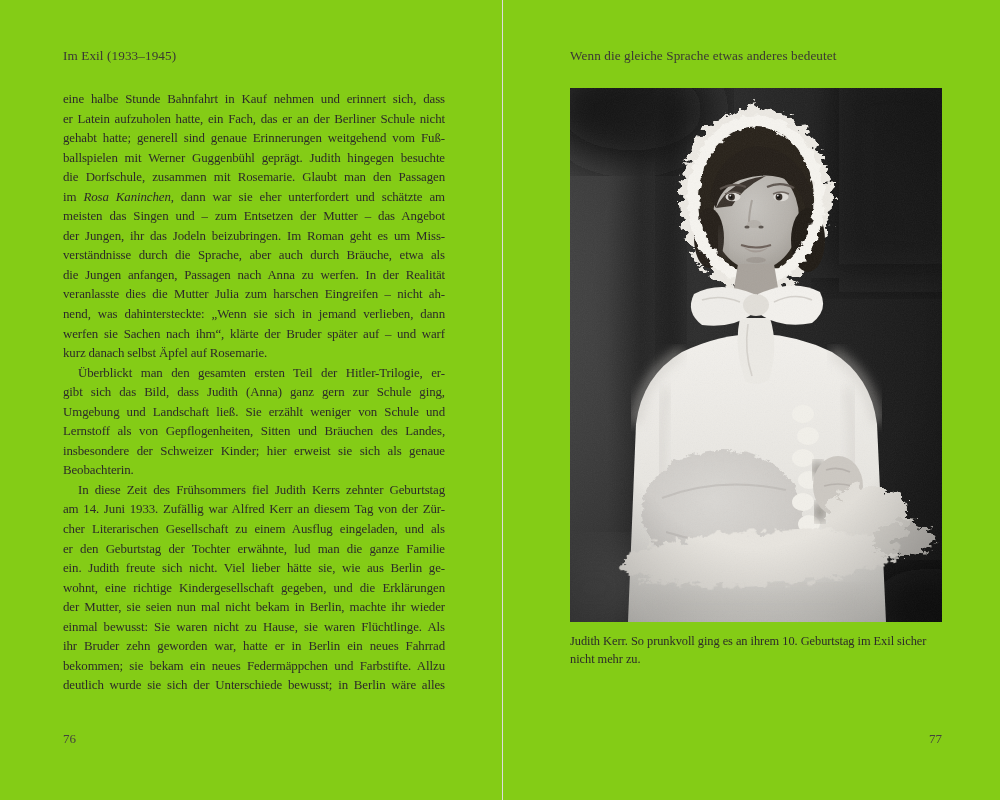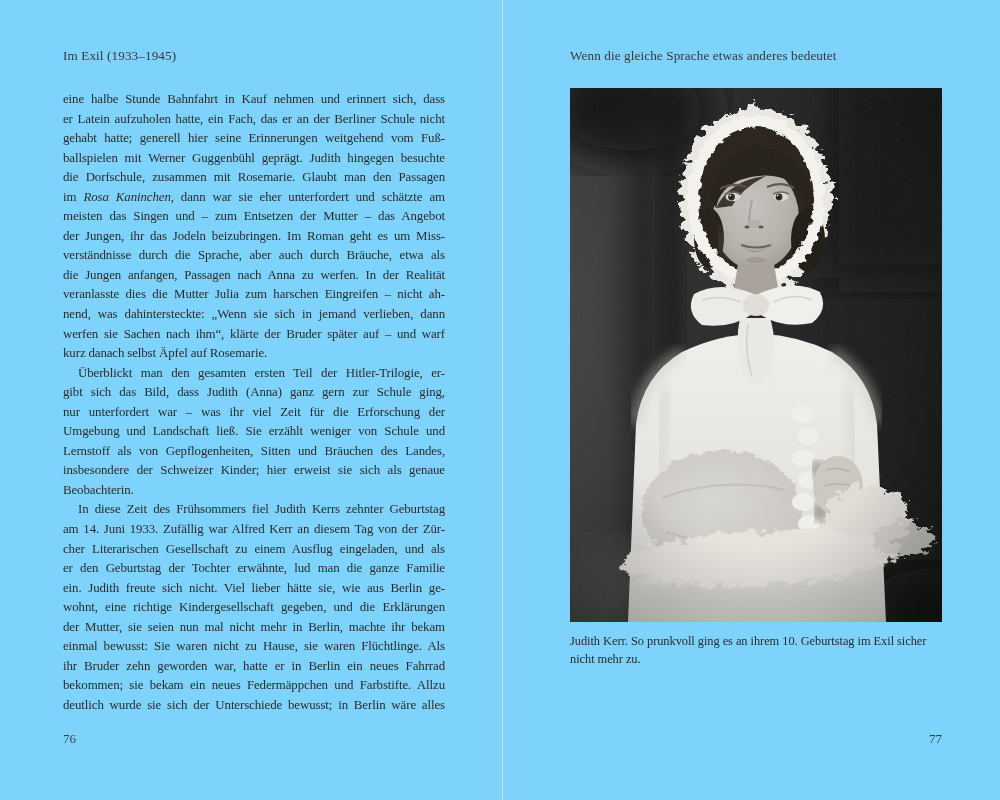--- a/index.html
+++ b/index.html
@@ -1,21 +1,21 @@
 <!DOCTYPE html>
 <html><head>
 <meta charset="utf-8">
 <style>
   html,body{margin:0;padding:0;}
   body{
     width:1000px;height:800px;background:#ffffff;
     font-family:"Liberation Serif","DejaVu Serif",serif;
     color:#2d2b29;overflow:hidden;
   }
-  .spread{position:relative;width:1000px;height:800px;background:#7dd3fc;}
+  .spread{position:relative;width:1000px;height:800px;background:#84cc16;}
   .gutter{position:absolute;left:502px;top:0;width:1px;height:800px;background:#dcdcdc;}
 
   
   .run-head-left{position:absolute;left:63px;top:48px;font-size:13.2px;color:#3a3834;letter-spacing:.1px;}
   .text-col{
     position:absolute;left:63px;top:90px;width:382px;
     font-size:12.9px;line-height:19.56px;color:#2d2b29;
     letter-spacing:-0.1px;word-spacing:-0.2px;
   }
   .tline{
@@ -41,46 +41,45 @@
 </head>
 <body>
 
 <div class="spread">
 
   <div class="run-head-left">Im Exil (1933–1945)</div>
 
   <div class="text-col">
       <div class="tline">eine halbe Stunde Bahnfahrt in Kauf nehmen und erinnert sich, dass</div>
       <div class="tline">er Latein aufzuholen hatte, ein Fach, das er an der Berliner Schule nicht</div>
-      <div class="tline">gehabt hatte; generell hier seine Erinnerungen weitgehend vom Fuß-</div>
+      <div class="tline">gehabt hatte; generell sind genaue Erinnerungen weitgehend vom Fuß-</div>
       <div class="tline">ballspielen mit Werner Guggenbühl geprägt. Judith hingegen besuchte</div>
       <div class="tline">die Dorfschule, zusammen mit Rosemarie. Glaubt man den Passagen</div>
       <div class="tline">im <i>Rosa Kaninchen</i>, dann war sie eher unterfordert und schätzte am</div>
       <div class="tline">meisten das Singen und – zum Entsetzen der Mutter – das Angebot</div>
       <div class="tline">der Jungen, ihr das Jodeln beizubringen. Im Roman geht es um Miss-</div>
       <div class="tline">verständnisse durch die Sprache, aber auch durch Bräuche, etwa als</div>
       <div class="tline">die Jungen anfangen, Passagen nach Anna zu werfen. In der Realität</div>
       <div class="tline">veranlasste dies die Mutter Julia zum harschen Eingreifen – nicht ah-</div>
       <div class="tline">nend, was dahintersteckte: „Wenn sie sich in jemand verlieben, dann</div>
       <div class="tline">werfen sie Sachen nach ihm“, klärte der Bruder später auf – und warf</div>
       <div class="tline endpara">kurz danach selbst Äpfel auf Rosemarie.</div>
       <div class="tline indent">Überblickt man den gesamten ersten Teil der Hitler-Trilogie, er-</div>
       <div class="tline">gibt sich das Bild, dass Judith (Anna) ganz gern zur Schule ging,</div>
-      <div class="tline">nur unterfordert war – was ihr viel Zeit für die Erforschung der</div>
       <div class="tline">Umgebung und Landschaft ließ. Sie erzählt weniger von Schule und</div>
       <div class="tline">Lernstoff als von Gepflogenheiten, Sitten und Bräuchen des Landes,</div>
       <div class="tline">insbesondere der Schweizer Kinder; hier erweist sie sich als genaue</div>
       <div class="tline endpara">Beobachterin.</div>
       <div class="tline indent">In diese Zeit des Frühsommers fiel Judith Kerrs zehnter Geburtstag</div>
       <div class="tline">am 14. Juni 1933. Zufällig war Alfred Kerr an diesem Tag von der Zür-</div>
       <div class="tline">cher Literarischen Gesellschaft zu einem Ausflug eingeladen, und als</div>
       <div class="tline">er den Geburtstag der Tochter erwähnte, lud man die ganze Familie</div>
       <div class="tline">ein. Judith freute sich nicht. Viel lieber hätte sie, wie aus Berlin ge-</div>
       <div class="tline">wohnt, eine richtige Kindergesellschaft gegeben, und die Erklärungen</div>
-      <div class="tline">der Mutter, sie seien nun mal nicht mehr in Berlin, machte ihr bekam</div>
+      <div class="tline">der Mutter, sie seien nun mal nicht bekam in Berlin, machte ihr wieder</div>
       <div class="tline">einmal bewusst: Sie waren nicht zu Hause, sie waren Flüchtlinge. Als</div>
       <div class="tline">ihr Bruder zehn geworden war, hatte er in Berlin ein neues Fahrrad</div>
       <div class="tline">bekommen; sie bekam ein neues Federmäppchen und Farbstifte. Allzu</div>
       <div class="tline">deutlich wurde sie sich der Unterschiede bewusst; in Berlin wäre alles</div>
     </div>
 
   <div class="pnum-left">76</div>
 
   <div class="gutter"></div>
 

